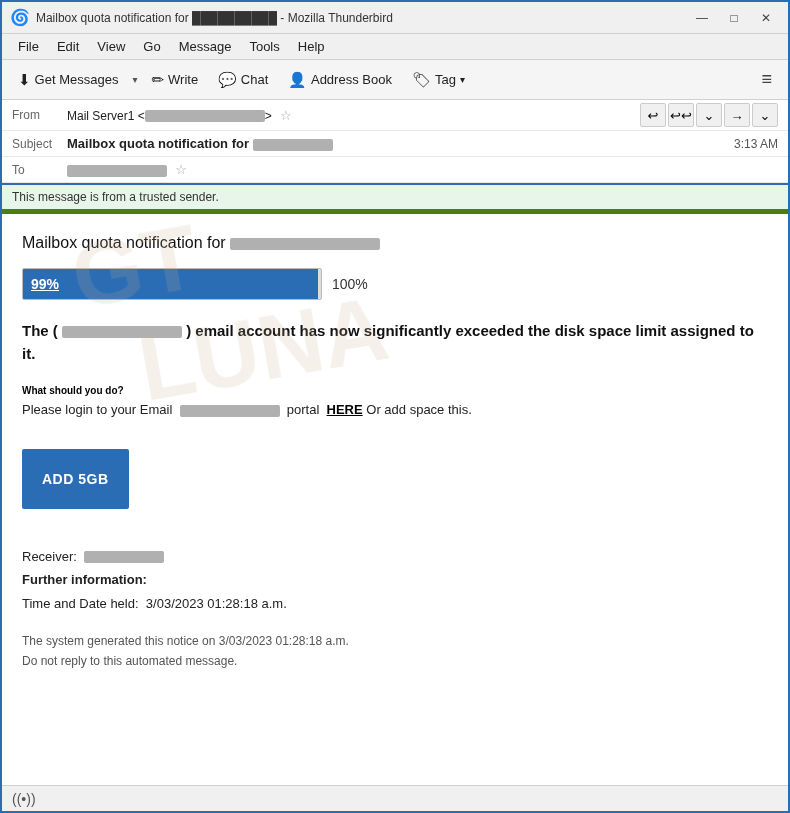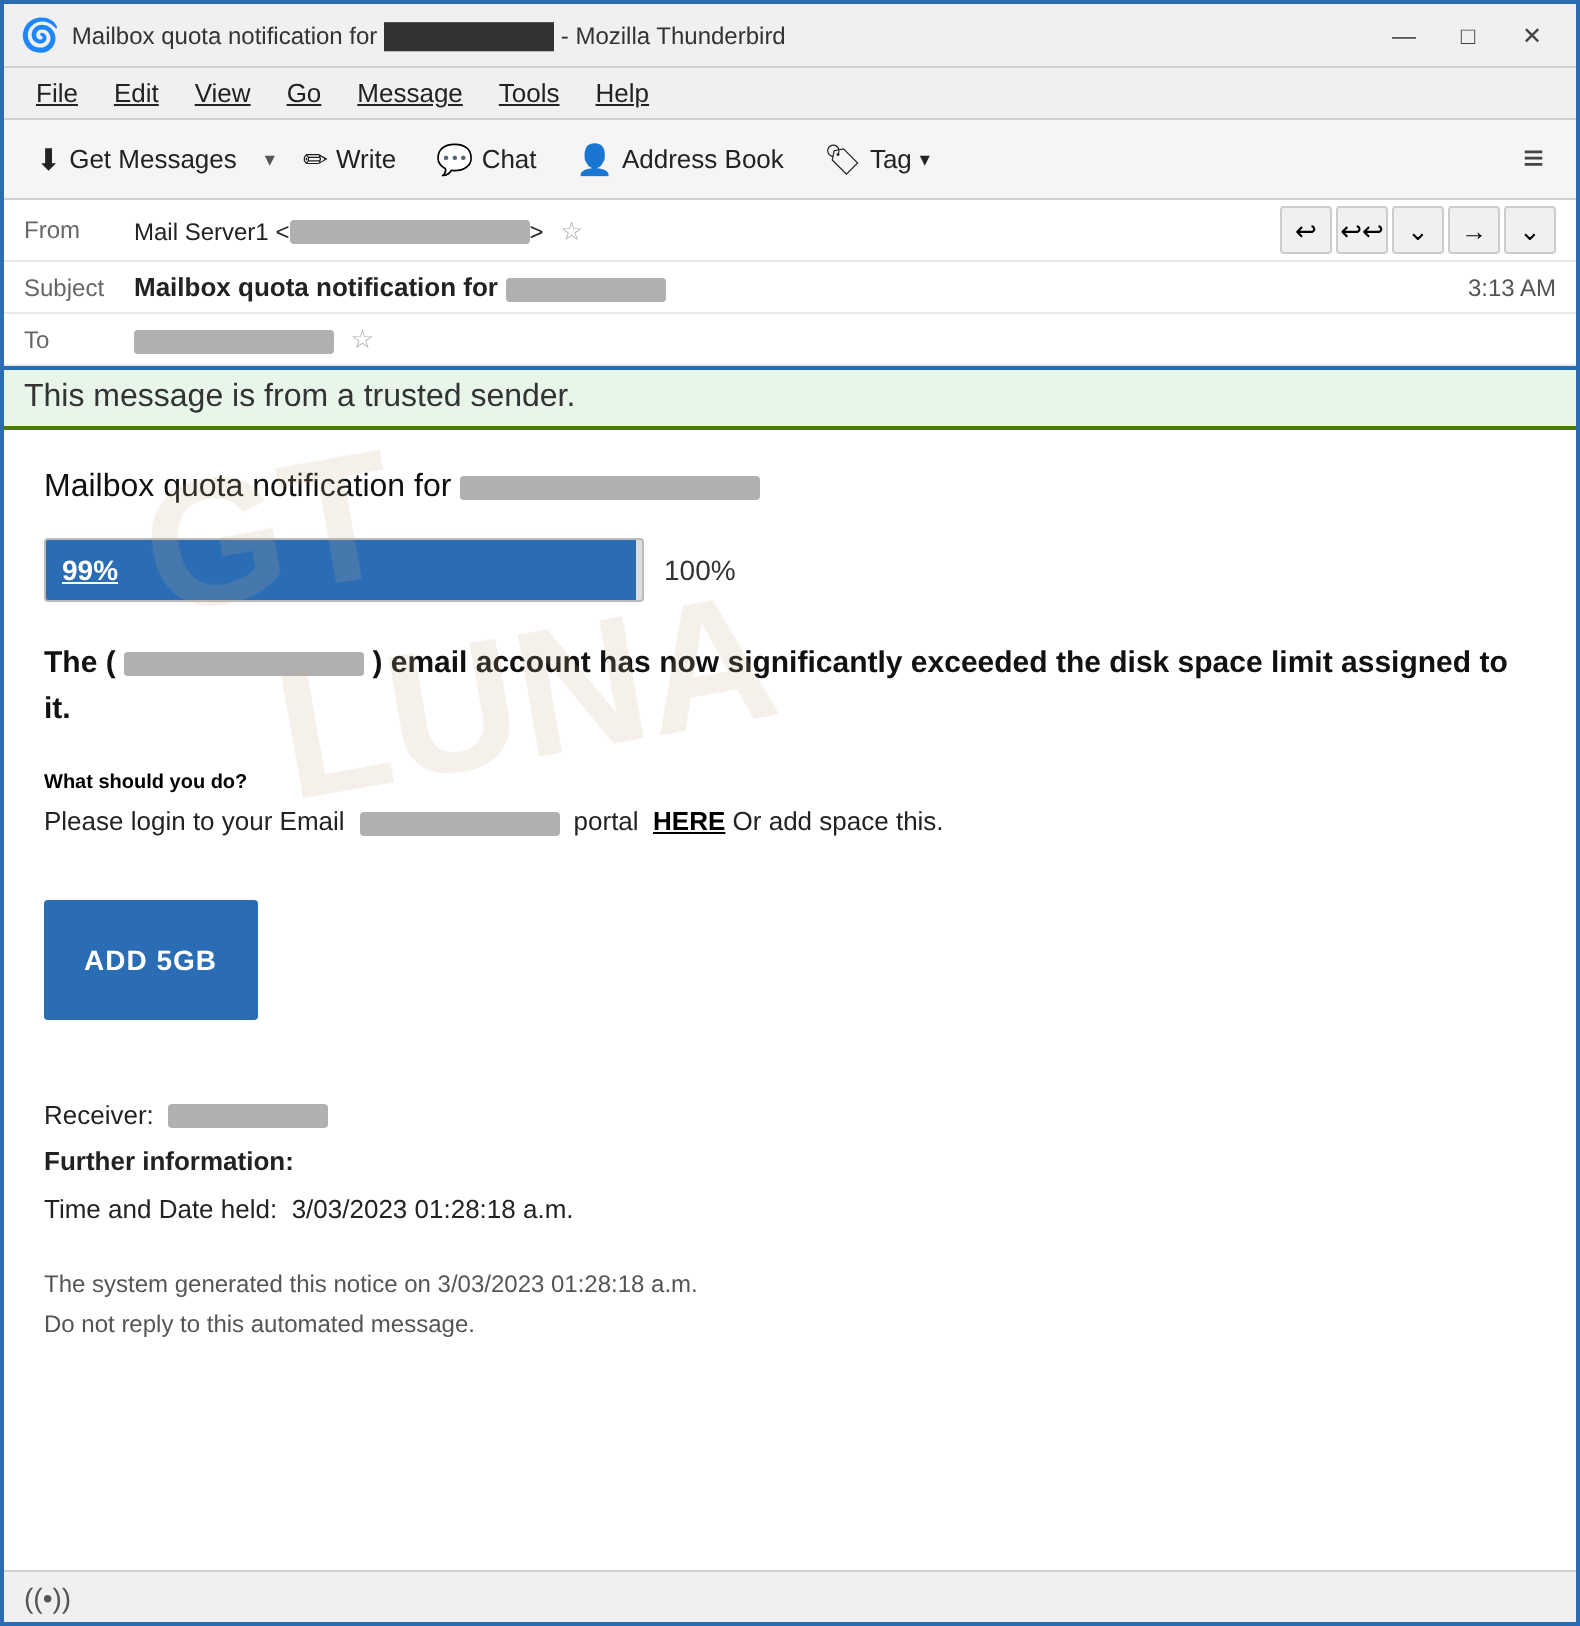--- a/index.html
+++ b/index.html
@@ -54,21 +54,20 @@
       padding: 2px 8px;
       gap: 2px;
       height: 26px;
       border-bottom: 1px solid #d0d0d0;
     }
     .menu-item {
       padding: 2px 8px;
       cursor: pointer;
       font-size: 13px;
       color: #222;
-      text-decoration: underline;
     }
 
     
     .toolbar {
       background: #f5f5f5;
       display: flex;
       align-items: center;
       padding: 4px 8px;
       gap: 4px;
       height: 40px;
@@ -163,23 +162,23 @@
       border-radius: 2px;
       color: transparent;
       height: 12px;
       vertical-align: middle;
     }
 
     
     .trusted-bar {
       background: #e8f5e9;
       padding: 5px 10px;
-      font-size: 16px;
+      font-size: 12px;
       color: #333;
-      border-bottom: 2px solid #4d7c0f;
+      border-bottom: 5px solid #4d7c0f;
     }
 
     
     .email-body {
       background: #fff;
       padding: 20px 20px;
       flex: 1;
       overflow-y: auto;
       height: calc(813px - 32px - 26px - 40px - 26px - 26px - 26px - 26px - 28px);
     }

